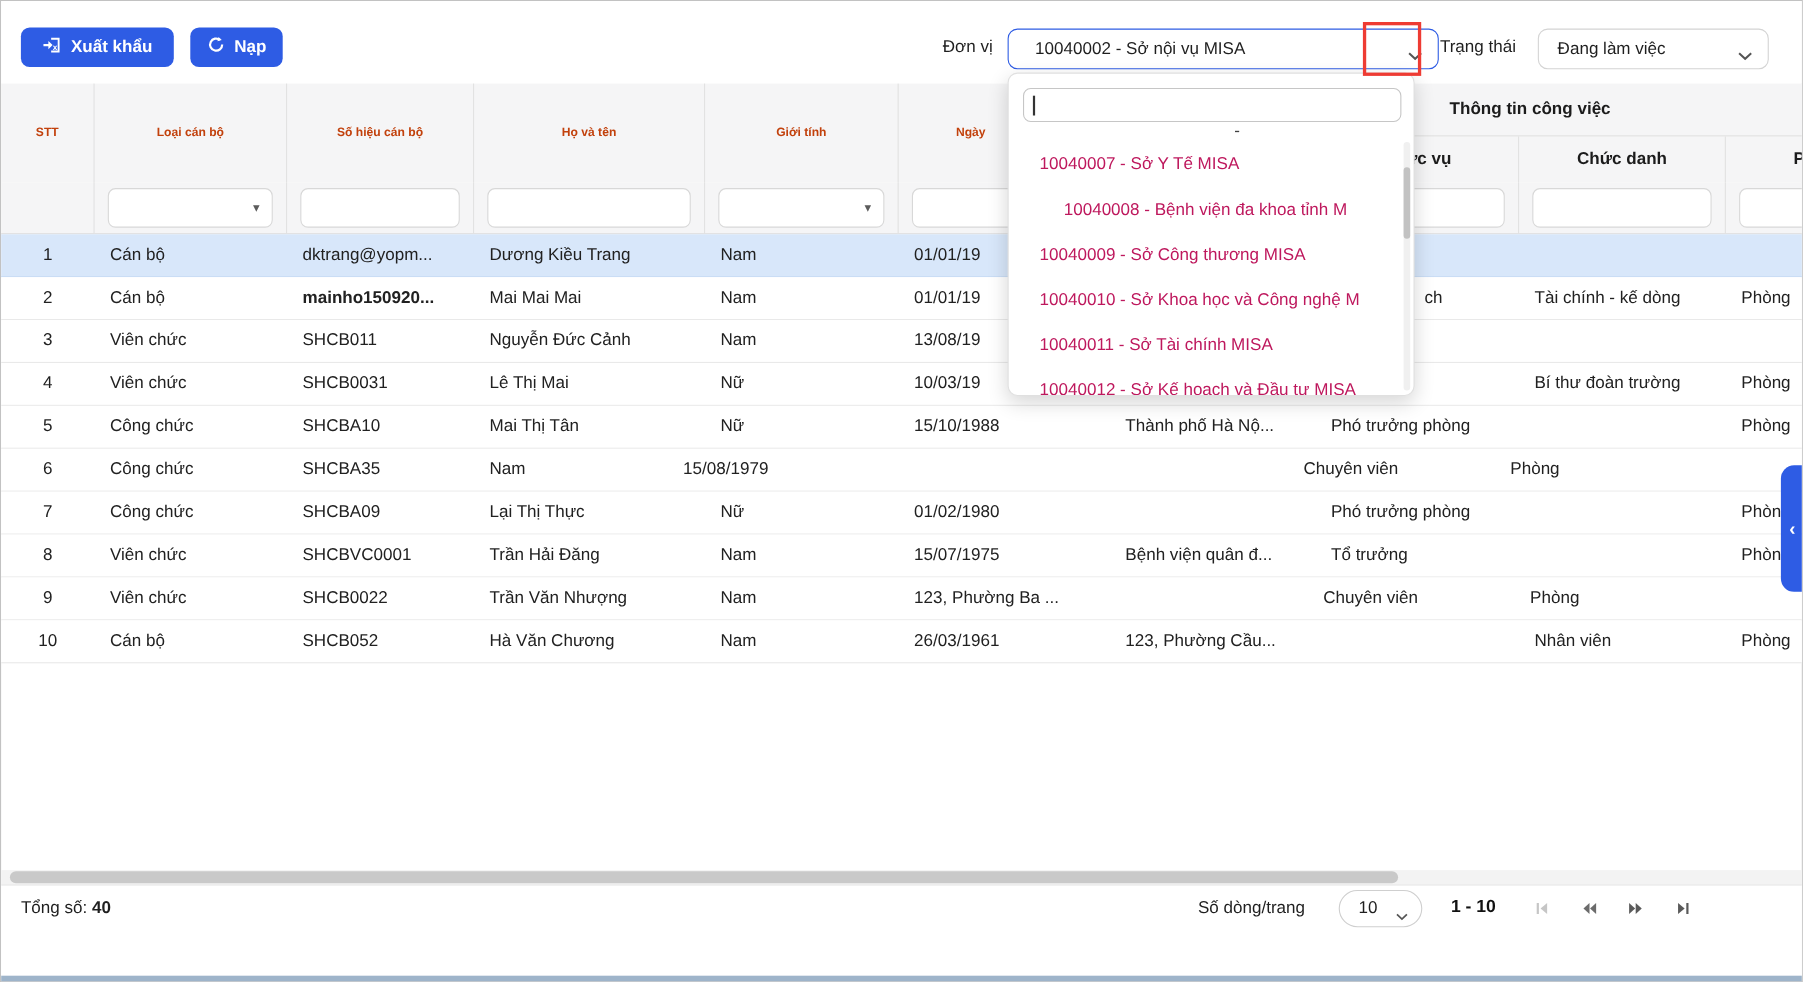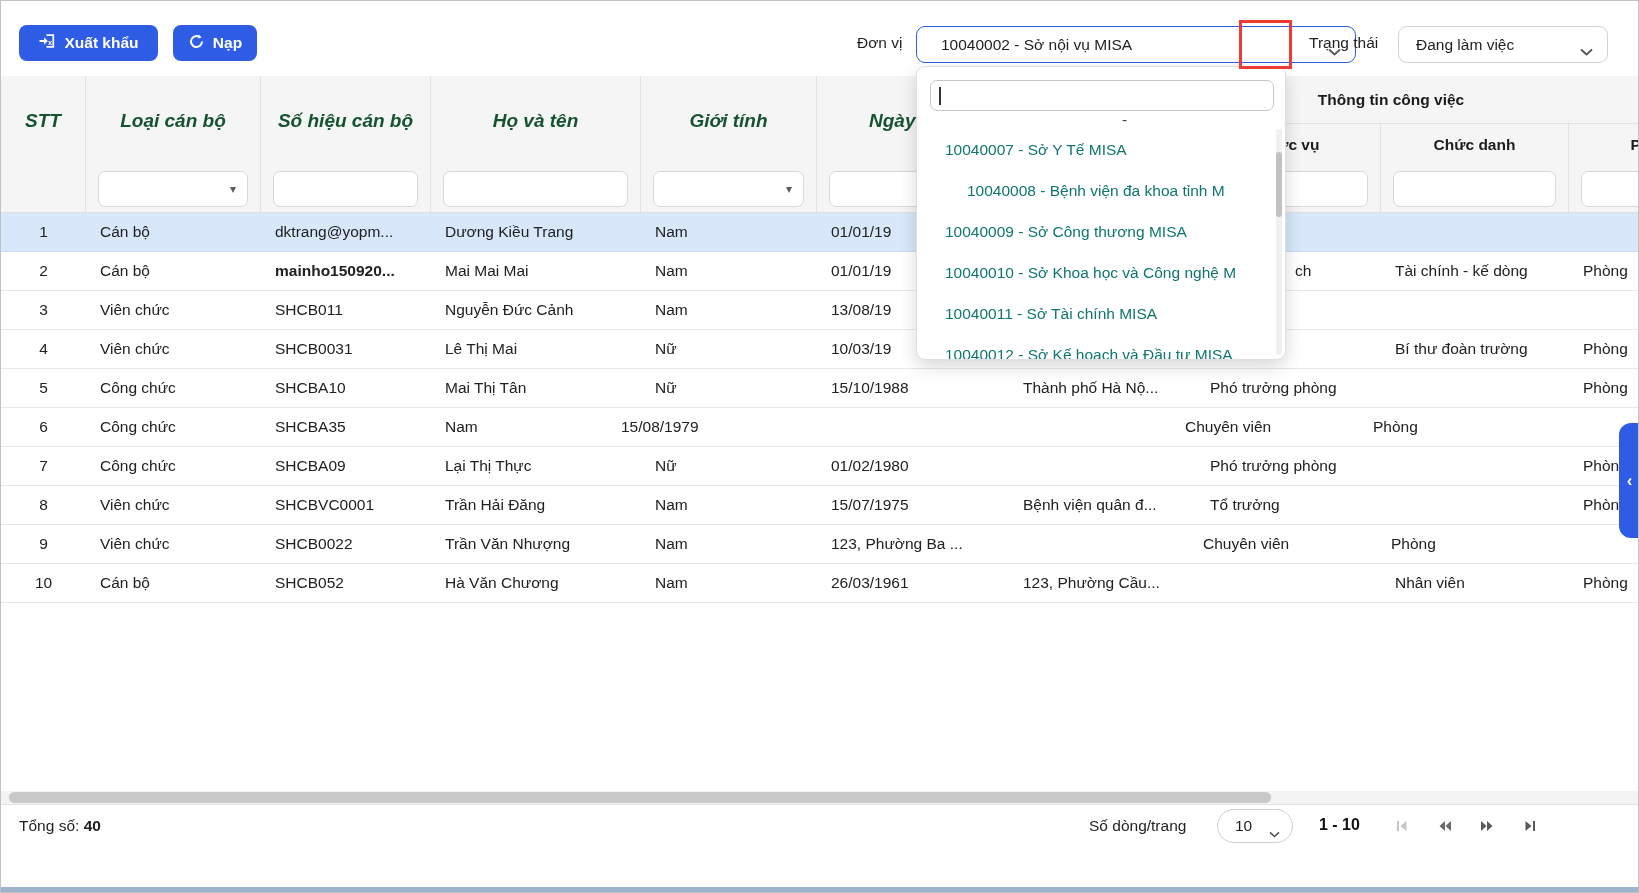--- a/index.html
+++ b/index.html
@@ -10,31 +10,31 @@
   .btn{position:absolute;top:24px;height:36px;background:var(--accent,#2e5ce4);color:#fff;
        border:none;border-radius:8px;font-size:15.5px;font-weight:700;display:flex;align-items:center;
        justify-content:center;gap:8px;cursor:pointer;font-family:inherit;padding:0 14px;box-sizing:border-box;}
   #btn-export{left:18px;width:139px;}
   #btn-reload{left:172px;width:84px;}
   .flabel{position:absolute;top:33px;font-size:15.5px;color:#1f1f1f;white-space:nowrap;}
   #unit-label{left:856px;}
   #status-label{left:1308px;}
   .combo{position:absolute;top:25px;height:37px;background:#fff;border-radius:9px;box-sizing:border-box;
          display:flex;align-items:center;font-size:15.5px;color:#1f1f1f;}
-  #unit-combo{left:915px;width:440px;border:1.5px solid var(--accent,#2e5ce4);padding-left:24px;}
+  #unit-combo{left:915px;width:392px;border:1.5px solid var(--accent,#2e5ce4);padding-left:24px;}
   #status-combo{left:1397px;width:210px;border:1px solid #d4d4d4;padding-left:17px;}
   .combo .chev{position:absolute;right:14px;top:15px;}
   #red-annot{position:absolute;left:1238px;top:19px;width:53px;height:49px;
              border:3px solid var(--annotation_red,#ee3b33);box-sizing:border-box;z-index:70;background:transparent;}
   
   #table-wrap{position:absolute;left:0;top:75px;width:1772px;}
   .thead{display:flex;background:var(--header_bg,#f5f5f6);}
   .leftcols{display:flex;}
-  .hcol{height:90px;display:flex;align-items:center;justify-content:center;font-size:19px;font-weight:700;
-        color:#14532d;border-right:1px solid #e2e2e2;box-sizing:border-box;white-space:nowrap;overflow:hidden;font-style:italic;}
+  .hcol{height:90px;display:flex;align-items:center;justify-content:center;font-size:11px;font-weight:700;
+        color:#c2410c;border-right:1px solid #e2e2e2;box-sizing:border-box;white-space:nowrap;overflow:hidden;}
   .hcol.padded{justify-content:flex-start;}
   .hgroup{width:764px;}
   .hgroup-title{height:48px;display:flex;align-items:center;justify-content:center;font-size:15.5px;
         font-weight:700;color:#1c1c1c;border-bottom:1px solid #e2e2e2;box-sizing:border-box;}
   .subrow{display:flex;height:42px;}
   .hsub{display:flex;align-items:center;justify-content:center;font-size:15.5px;font-weight:700;color:#1c1c1c;
         border-right:1px solid #e2e2e2;box-sizing:border-box;white-space:nowrap;overflow:hidden;}
   .frow{display:flex;height:46px;background:var(--header_bg,#f5f5f6);border-bottom:1px solid #dedede;}
   .fcell{position:relative;border-right:1px solid #e2e2e2;box-sizing:border-box;display:flex;align-items:center;}
   .finput{height:36px;margin-left:12px;background:#fff;border:1px solid #d8d8d8;border-radius:7px;
@@ -46,21 +46,21 @@
   .tcell.stt{justify-content:center;padding-left:0;}
   
   #unit-dropdown{position:absolute;left:915px;top:65px;width:370px;height:294px;background:#fff;z-index:60;
         border:1px solid #e0e0e0;border-radius:9px;box-shadow:0 6px 18px rgba(0,0,0,.16);box-sizing:border-box;overflow:hidden;}
   #unit-search{position:absolute;left:13px;top:13px;width:344px;height:31px;border:1px solid #c6c6c6;border-radius:7px;
         box-sizing:border-box;background:#fff;}
   #unit-search .caret{position:absolute;left:8px;top:6px;width:1.5px;height:18px;background:#333;}
   #unit-partial{position:absolute;left:0;top:44px;width:360px;height:18px;overflow:hidden;font-size:15.5px;color:#404040;}
   #unit-partial span{display:inline-block;padding-left:205px;margin-top:-6px;}
   #unit-list{position:absolute;left:0;top:62px;width:362px;margin:0;padding:0;list-style:none;}
-  #unit-list li{height:41px;display:flex;align-items:center;font-size:15.5px;color:#0f766e;
+  #unit-list li{height:41px;display:flex;align-items:center;font-size:15.5px;color:#be185d;
         white-space:nowrap;overflow:hidden;padding-left:28px;cursor:pointer;}
   #unit-list li.indent{padding-left:50px;}
   #dd-track{position:absolute;right:3px;top:62px;width:6px;height:226px;background:#f0f0f0;border-radius:3px;}
   #dd-thumb{position:absolute;right:3px;top:85px;width:6px;height:65px;background:#c2c2c2;border-radius:3px;}
   
   #side-tab{position:absolute;left:1618px;top:422px;width:21px;height:115px;background:var(--accent,#2e5ce4);
         border-radius:12px 0 0 12px;z-index:80;display:flex;align-items:center;justify-content:center;
         color:#fff;font-size:17px;font-weight:700;cursor:pointer;}
   
   #hscroll-track{position:absolute;left:0;top:790px;width:1639px;height:13px;background:#f3f3f3;}

